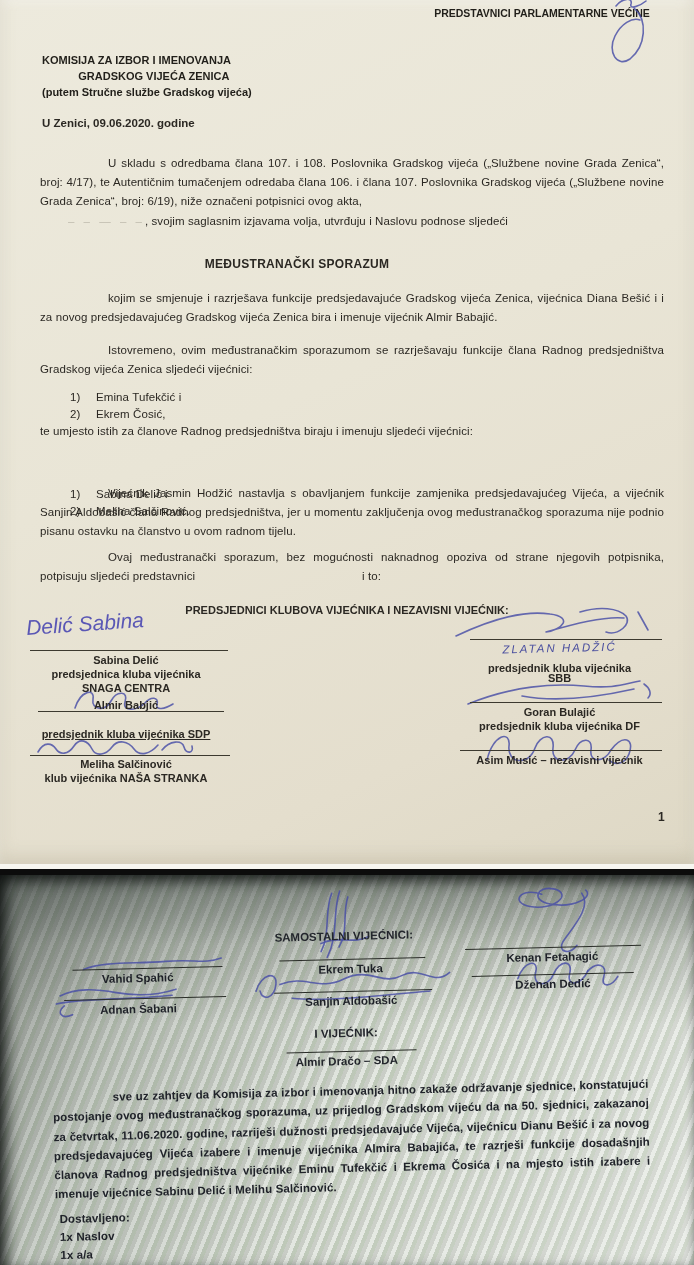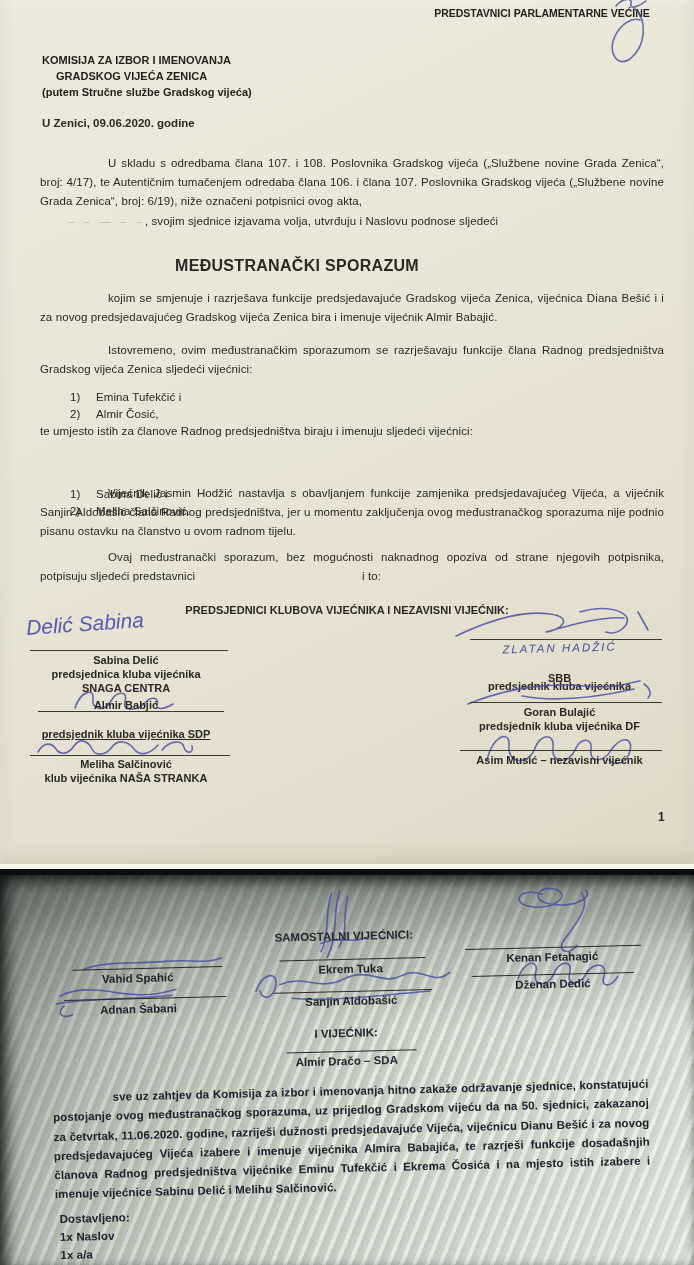--- a/index.html
+++ b/index.html
@@ -51,41 +51,41 @@
     <div class="abs h1 b c" style="top:6px;right:28px;width:248px;">
       <div>PREDSTAVNICI PARLAMENTARNE VEĆINE</div>
     </div>
     <svg class="pen" style="top:-4px;left:588px;" width="75" height="82" viewBox="0 0 75 82">
       <path d="M28 10 C 34 2, 45 1, 43 8 C 41 14, 52 10, 58 5"></path>
       <path d="M46 12 C 60 24, 58 50, 42 63 C 29 72, 19 56, 27 40 C 33 28, 44 21, 52 24"></path>
     </svg>
 
     <div class="abs b" style="top:52px;left:42px;font-size:11px;line-height:16px;color:#211f1a;">
       <div>KOMISIJA ZA IZBOR I IMENOVANJA</div>
-      <div style="padding-left:14px;">GRADSKOG VIJEĆA ZENICA</div>
+      <div style="padding-left:14px;text-align:center;">GRADSKOG VIJEĆA ZENICA</div>
       <div>(putem Stručne službe Gradskog vijeća)</div>
     </div>
 
     <div class="abs ink" style="top:117px;left:42px;font-size:11.5px;font-weight:600;">U Zenici, 09.06.2020. godine</div>
 
     <div class="abs body j ind" style="top:154px;left:40px;width:624px;">U skladu s odredbama člana 107. i 108. Poslovnika Gradskog vijeća („Službene novine Grada Zenica“, broj: 4/17), te Autentičnim tumačenjem odredaba člana 106. i člana 107. Poslovnika Gradskog vijeća („Službene novine Grada Zenica“, broj: 6/19), niže označeni potpisnici ovog akta,</div>
 
     <div class="abs body" style="top:212px;left:68px;">
-      <span class="marks">– – — – –</span><span>, svojim sjednice izjavama volja, utvrđuju i Naslovu podnose sljedeći</span>
-    </div>
-
-    <div class="abs b c ink" style="top:257px;left:0;width:594px;font-size:16px;letter-spacing:.3px;">MEĐUSTRANAČKI SPORAZUM</div>
+      <span class="marks">– – — – –</span><span>, svojim saglasnim izjavama volja, utvrđuju i Naslovu podnose sljedeći</span>
+    </div>
+
+    <div class="abs b c ink" style="top:257px;left:0;width:594px;font-size:12px;letter-spacing:.3px;">MEĐUSTRANAČKI SPORAZUM</div>
 
     <div class="abs body j ind" style="top:289px;left:40px;width:624px;">kojim se smjenuje i razrješava funkcije predsjedavajuće Gradskog vijeća Zenica, vijećnica Diana Bešić i  i za novog predsjedavajućeg Gradskog vijeća Zenica bira i imenuje vijećnik Almir Babajić.</div>
 
     <div class="abs body j ind" style="top:341px;left:40px;width:624px;">Istovremeno, ovim međustranačkim sporazumom se razrješavaju funkcije člana Radnog predsjedništva Gradskog vijeća Zenica sljedeći vijećnici:</div>
 
     <div class="abs body" style="top:389px;left:70px;line-height:16.5px;">
       <div><span class="num">1)</span><span>Emina Tufekčić i</span></div>
-      <div><span class="num">2)</span><span>Almir Čosić,</span></div>
+      <div><span class="num">2)</span><span>Ekrem Čosić,</span></div>
     </div>
 
     <div class="abs body" style="top:422px;left:40px;">te umjesto istih za članove Radnog predsjedništva biraju i imenuju sljedeći vijećnici:</div>
 
     <div class="abs body" style="top:438px;left:70px;line-height:16.5px;margin-top:48px;">
       <div><span class="num">1)</span><span>Sabina Delić i</span></div>
       <div><span class="num">2)</span><span>Meliha Salčinović.</span></div>
     </div>
 
     <div class="abs body j ind" style="top:548px;left:40px;width:624px;">Ovaj međustranački sporazum, bez mogućnosti naknadnog opoziva od strane njegovih potpisnika, potpisuju sljedeći predstavnici</div>
@@ -119,21 +119,21 @@
     </div>
 
     <div class="abs" style="top:0;left:437px;width:245px;height:864px;">
       <svg class="pen" style="top:604px;left:15px;" width="210" height="38" viewBox="0 0 210 38">
         <path d="M4 32 C 42 14, 72 6, 98 10 C 122 13, 110 26, 94 28 C 122 20, 152 12, 172 14"></path>
         <path d="M128 8 C 148 2, 166 4, 174 12 C 180 20, 166 32, 154 28"></path>
         <path d="M186 8 L 196 26"></path>
       </svg>
       <div class="sline" style="top:639px;left:33px;width:192px;"></div>
       <div class="abs hand" style="top:642px;left:0;width:100%;text-align:center;font-size:11.5px;letter-spacing:2px;transform:rotate(-1.5deg);color:#4a4f9f;">ZLATAN HADŽIĆ</div>
-      <div class="sig-name" style="top:680px;">predsjednik kluba vijećnika</div>
+      <div class="sig-name" style="top:662px;">predsjednik kluba vijećnika</div>
       <div class="sig-name" style="top:672px;">SBB</div>
 
       <svg class="pen" style="top:678px;left:25px;" width="195" height="28" viewBox="0 0 195 28">
         <path d="M6 26 C 50 8, 92 5, 122 8 C 152 11, 162 6, 178 3"></path>
         <path d="M60 18 C 92 24, 132 20, 172 11"></path>
         <path d="M182 6 C 188 10, 190 16, 186 20"></path>
       </svg>
       <div class="sline" style="top:702px;left:33px;width:192px;"></div>
       <div class="sig-name" style="top:706px;">Goran Bulajić</div>
       <div class="sig-name" style="top:720px;">predsjednik kluba vijećnika DF</div>

